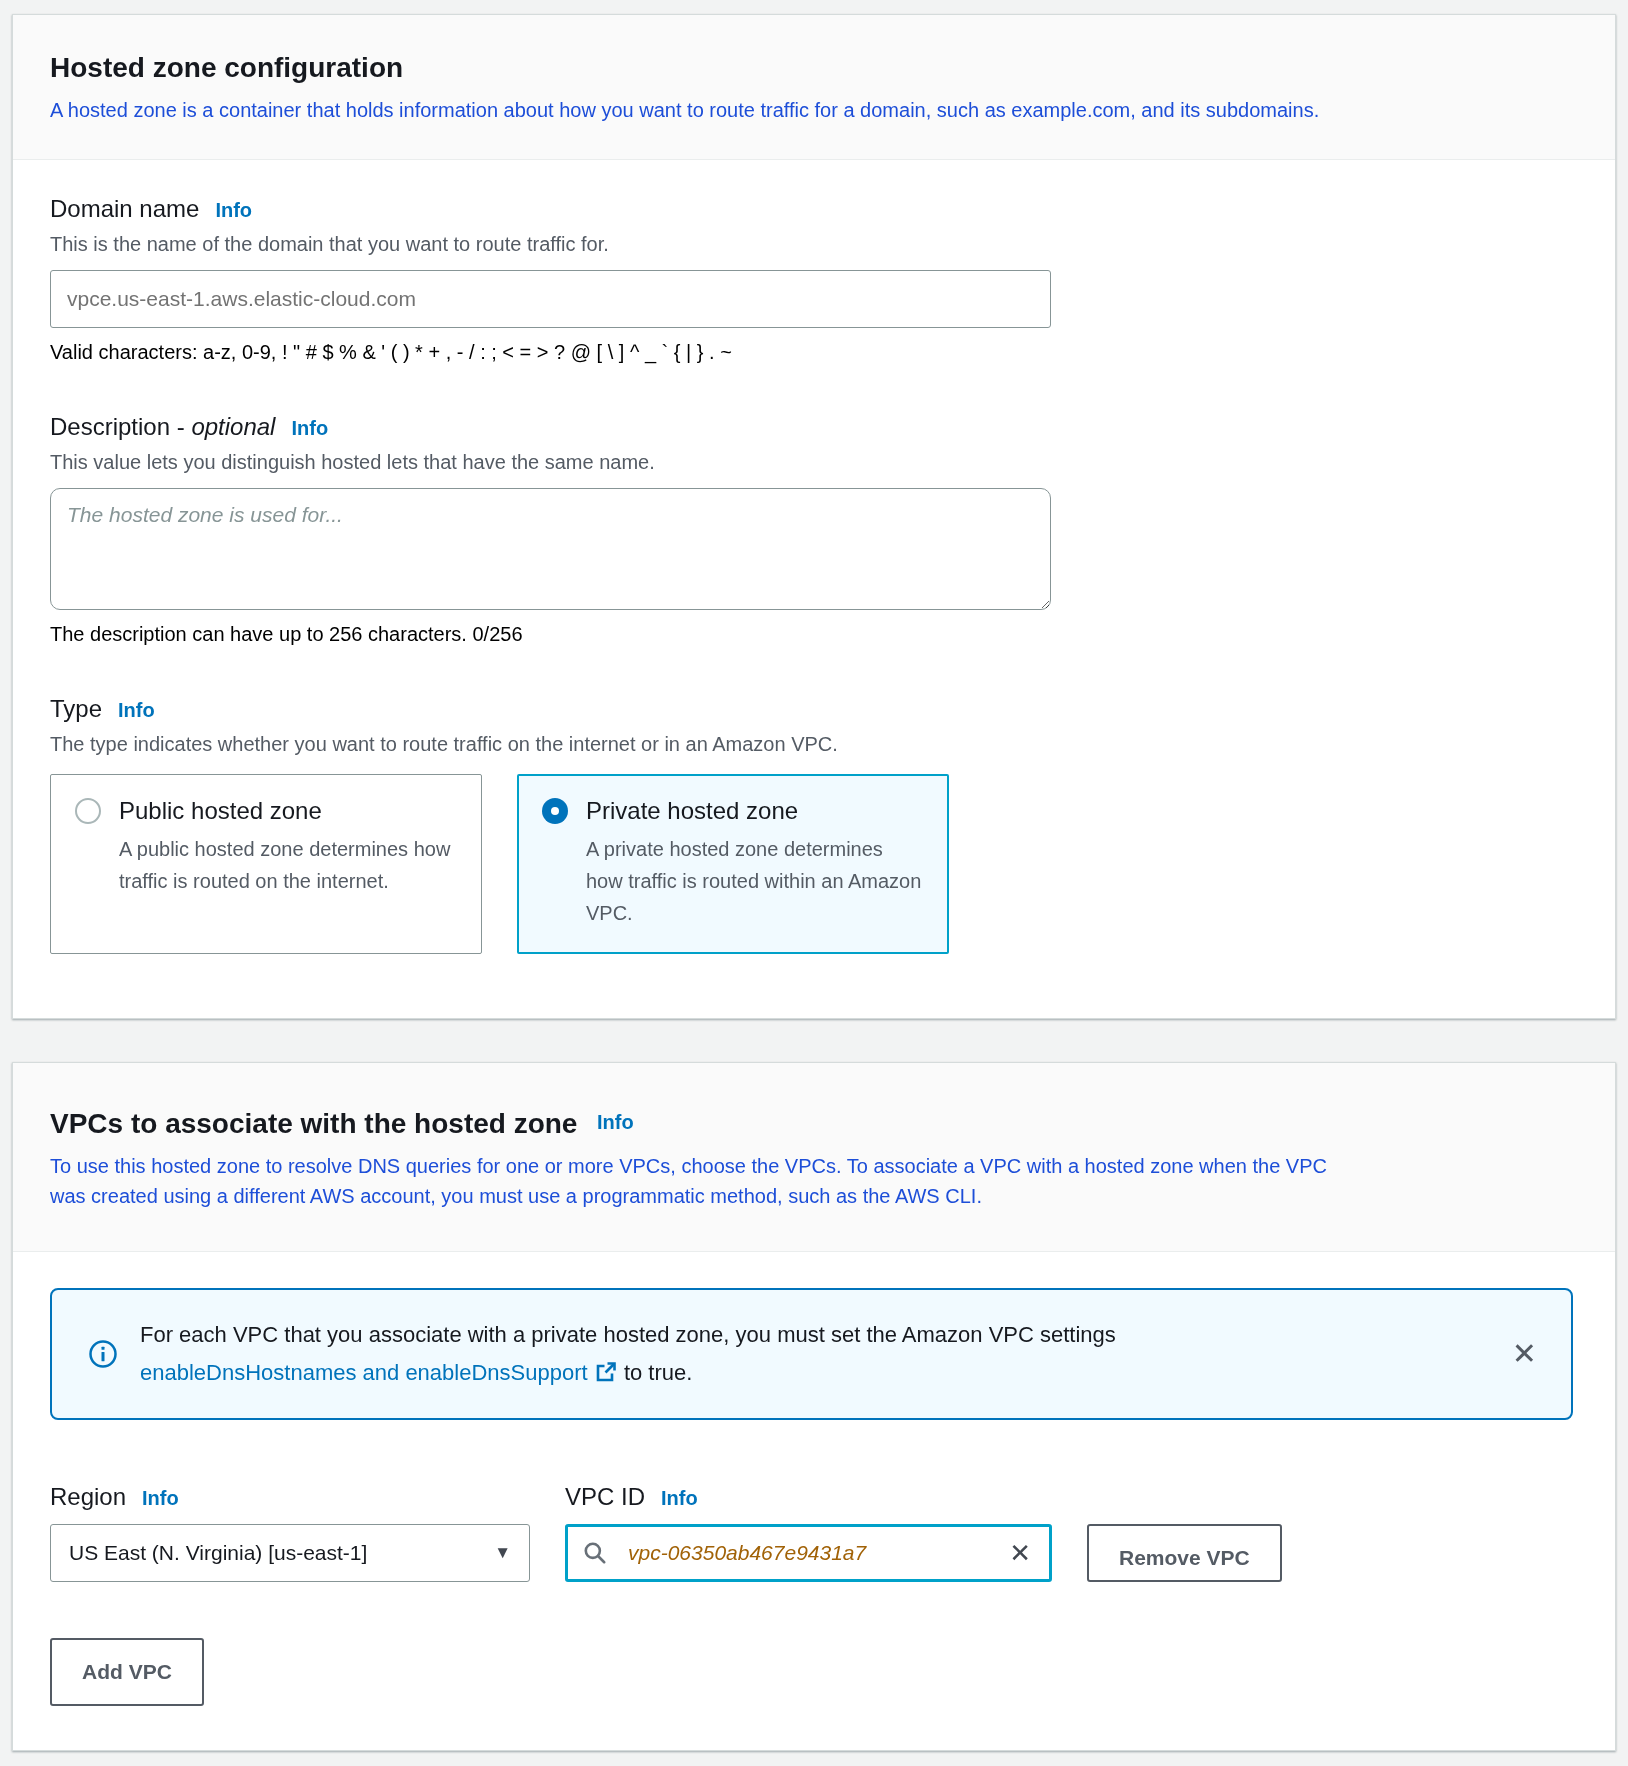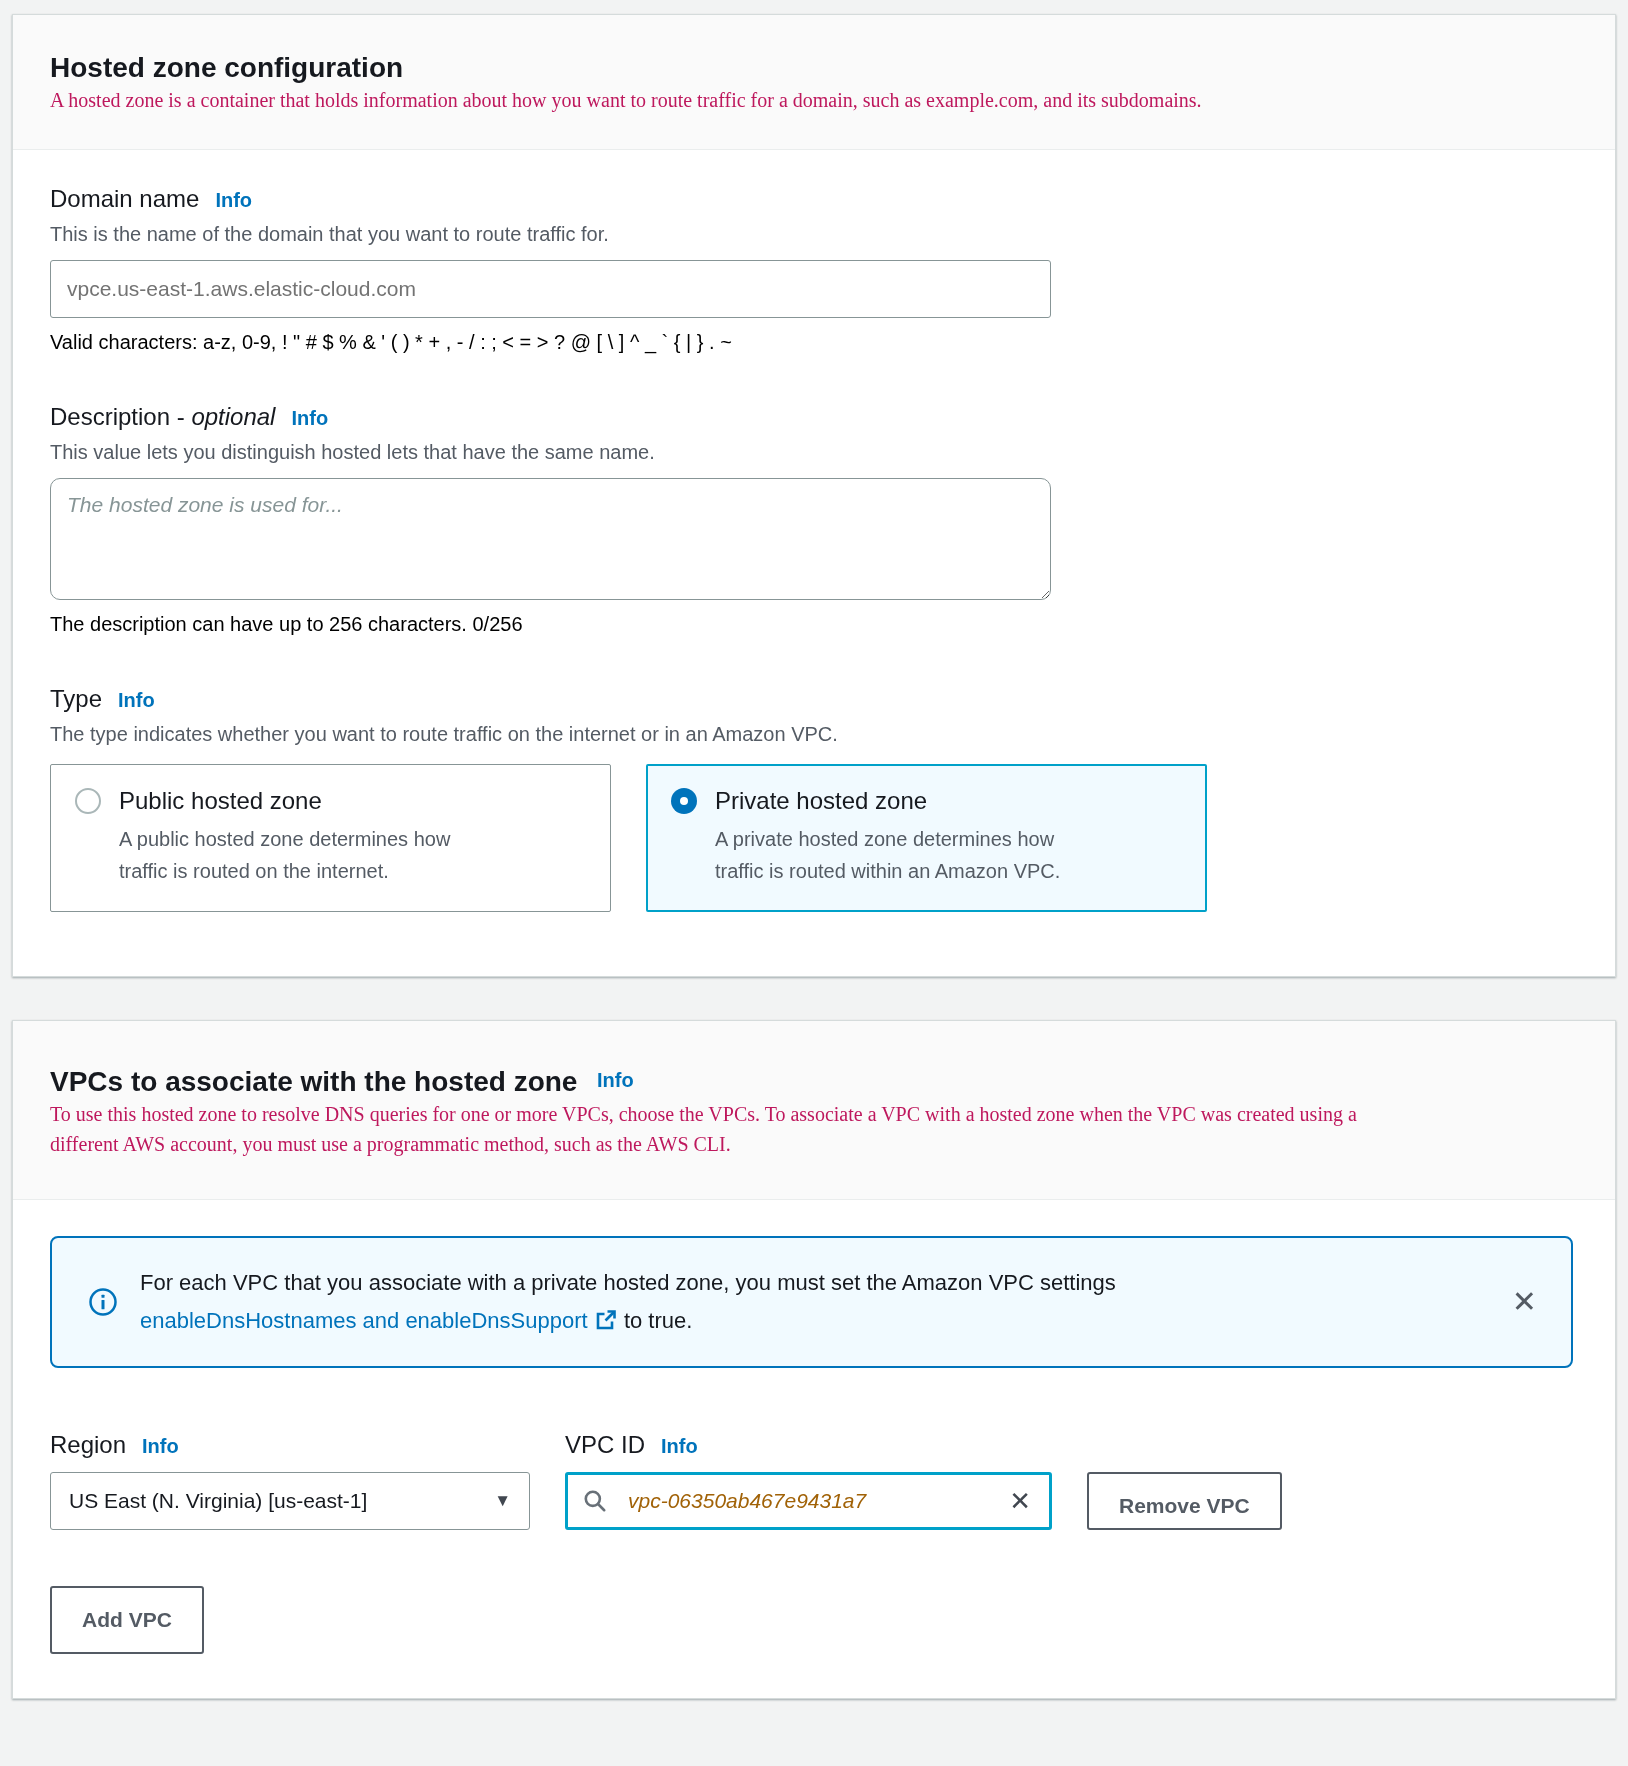--- a/index.html
+++ b/index.html
@@ -23,25 +23,24 @@
     padding: 36px 42px 34px 37px;
   }
   .card-title {
     font-size: 28px;
     font-weight: 700;
     color: #16191f;
     line-height: 34px;
     display: inline;
   }
   .card-desc {
-    margin-top: 0;
+    margin-top: 10px;
     font-size: 20px;
     line-height: 30px;
-    color: #be185d;
-    font-family: Liberation Serif, serif;
+    color: #1d4ed8;
   }
   .card-body { padding: 34px 42px 64px 37px; }
 
   .info-link {
     color: #0073bb;
     font-size: 20px;
     font-weight: 700;
     text-decoration: none;
     vertical-align: 2px;
   }
@@ -77,21 +76,21 @@
     font-size: 21px;
     color: #16191f;
     resize: vertical;
     outline: none;
   }
   .textarea-input::placeholder { color: #879596; font-style: italic; }
   .small-helper { margin-top: 10px; font-size: 20px; line-height: 28px; color: #000000; }
 
   .radio-cards { display: flex; gap: 35px; margin-top: 16px; }
   .radio-card {
-    width: 561px;
+    width: 432px;
     min-height: 134px;
     background: #fff;
     border: 1px solid #879596;
     border-radius: 2px;
     padding: 22px 24px 24px 24px;
     cursor: pointer;
   }
   .radio-card.selected {
     background: #f1faff;
     border: 2px solid #00a1c9;

